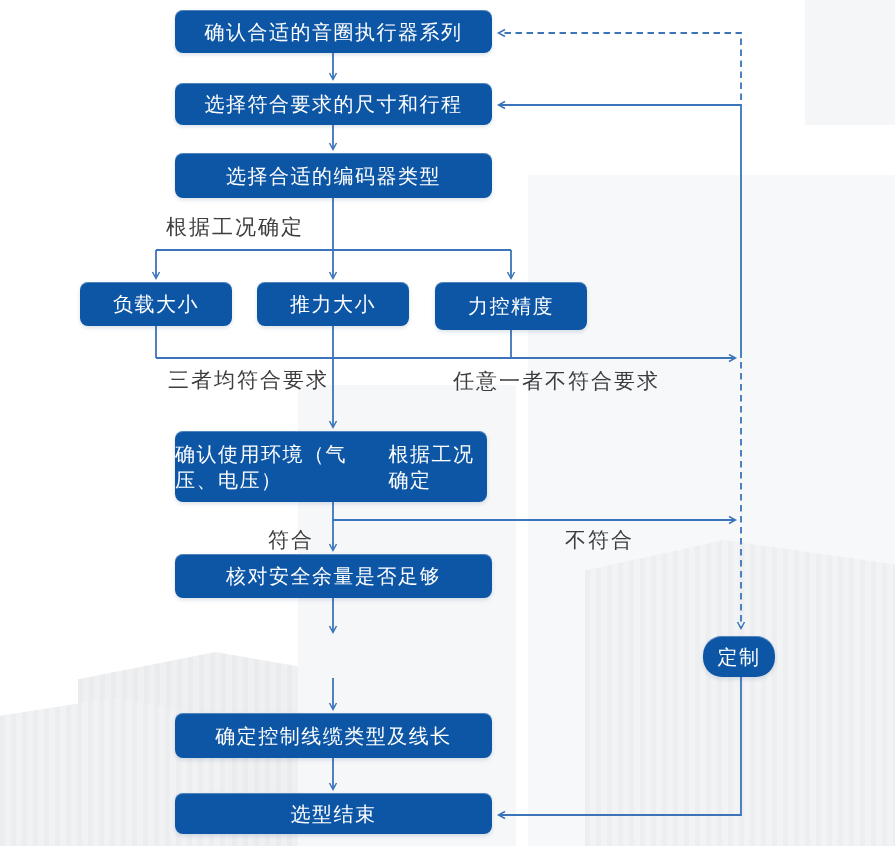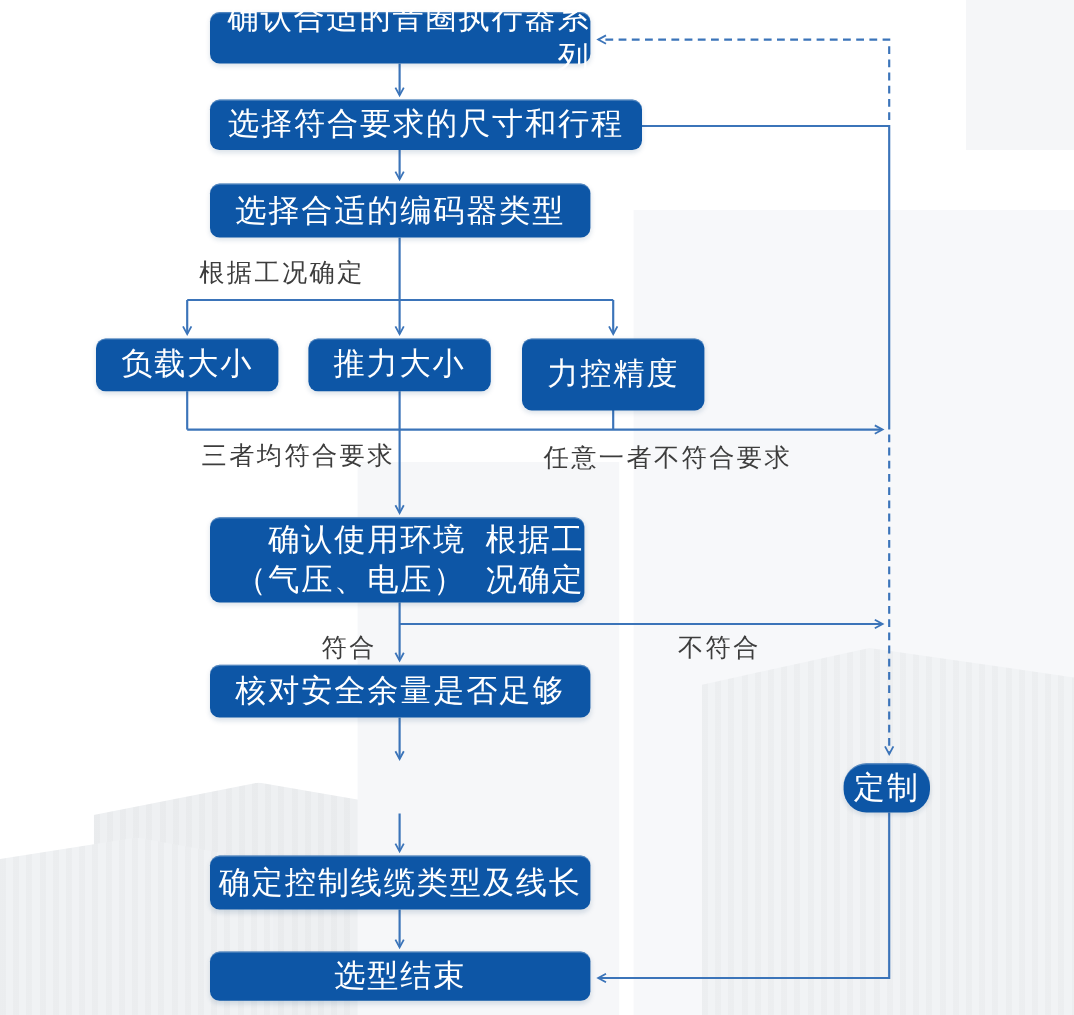--- a/index.html
+++ b/index.html
@@ -30,30 +30,30 @@
 
   #connectors{position:absolute;left:0;top:0;z-index:1;}
   .connector{fill:none;stroke:var(--line);stroke-width:1.8px;}
   .connector.dashed{stroke-dasharray:6.5 4.5;}
   .arrowhead-path{fill:none;stroke:var(--line);stroke-width:1.5px;}
 
   .node{
     position:absolute;z-index:2;
     background:var(--node-fill);color:var(--node-text);
     border-radius:8px;
-    display:flex;align-items:center;justify-content:center;text-align:right;
-    font-size:26px;letter-spacing:1.5px;line-height:1.3;
+    display:flex;align-items:center;justify-content:center;text-align:left;
+    font-size:20px;letter-spacing:1.5px;line-height:1.3;
     box-shadow:inset 0 1px 0 rgba(255,255,255,.28), 0 2px 4px rgba(16,60,110,.15);
   }
   #node-series    {left:175px;top:10px; width:317px;height:43px;}
-  #node-size      {left:175px;top:83px; width:360px;height:42px;}
+  #node-size      {left:175px;top:83px; width:317px;height:42px;}
   #node-encoder   {left:175px;top:153px;width:317px;height:45px;}
   #node-load      {left:80px; top:282px;width:152px;height:44px;}
   #node-thrust    {left:257px;top:282px;width:152px;height:44px;}
-  #node-force     {left:435px;top:282px;width:152px;height:60px;}
+  #node-force     {left:435px;top:282px;width:152px;height:48px;}
   #node-env       {left:175px;top:431px;width:312px;height:71px;flex-direction:row;}
   #node-safety    {left:175px;top:554px;width:317px;height:44px;}
   #node-controller{left:175px;top:636px;width:317px;height:42px;}
   #node-cable     {left:175px;top:713px;width:317px;height:45px;}
   #node-end       {left:175px;top:793px;width:317px;height:41px;}
   #node-custom    {left:703px;top:636px;width:72px; height:41px;border-radius:19px;}
 
   .flabel{position:absolute;z-index:2;color:var(--label-text);
     font-size:21px;letter-spacing:2px;white-space:nowrap;text-align:right;}
   #label-condition{left:166px;top:213px;}

